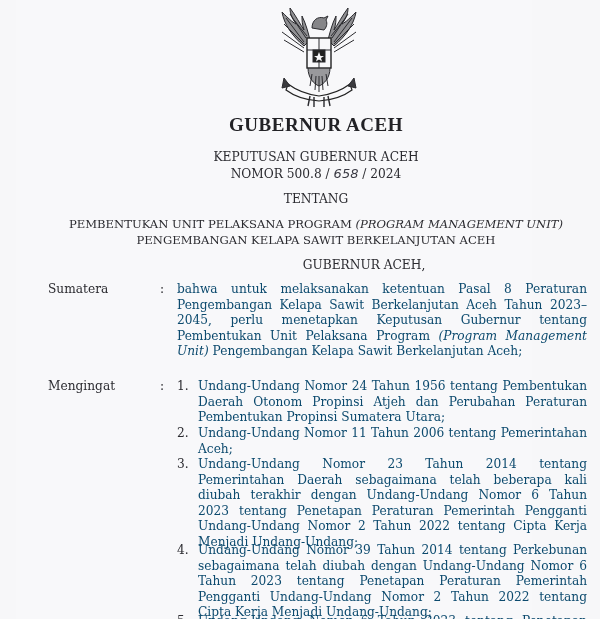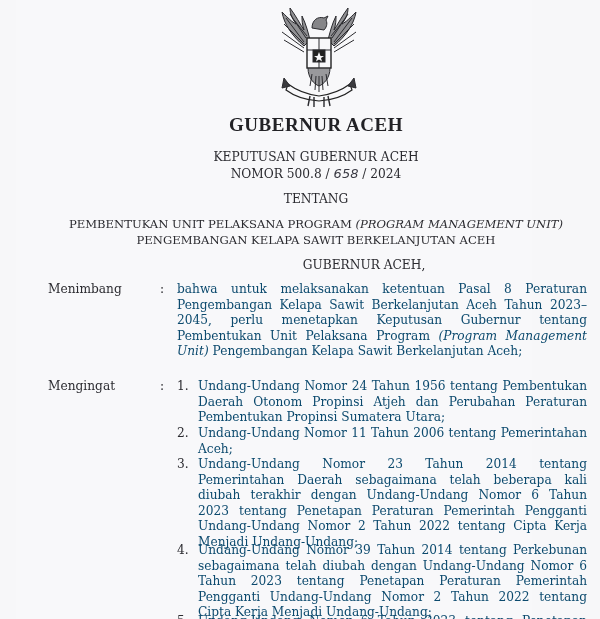--- a/index.html
+++ b/index.html
@@ -130,21 +130,21 @@
   <div class="center-line" style="top:192px;text-align:center;">TENTANG</div>
 
   <div class="center-line" style="top:233px; font-size:11.6px;">PENGEMBANGAN KELAPA SAWIT BERKELANJUTAN ACEH</div>
   <div class="center-line" style="top:217px; font-size:11.6px;">
     <span>PEMBENTUKAN UNIT PELAKSANA PROGRAM</span>
     <span class="it">(PROGRAM MANAGEMENT UNIT)</span>
   </div>
 
   <div class="center-line" style="top:258px;padding-left:48px;">GUBERNUR ACEH,</div>
 
-  <div class="label" style="top:282px;">Menimbang</div>
+  <div class="label" style="top:282px;">Sumatera</div>
   <div class="colon" style="top:282px;">:</div>
   <div class="para" style="left:161px; top:282px; width:410px;">
     <span class="line">bahwa untuk melaksanakan ketentuan Pasal 8 Peraturan</span>
     <span class="line">Pengembangan Kelapa Sawit Berkelanjutan Aceh Tahun 2023–</span>
     <span class="line">2045, perlu menetapkan Keputusan Gubernur tentang</span>
     <span class="line"><span>Pembentukan Unit Pelaksana Program</span> <span class="it">(Program Management</span></span>
     <span class="line last"><span class="it">Unit)</span><span> Pengembangan Kelapa Sawit Berkelanjutan Aceh;</span></span>
   </div>
 
   <div class="label" style="top:379px;">Mengingat</div>

